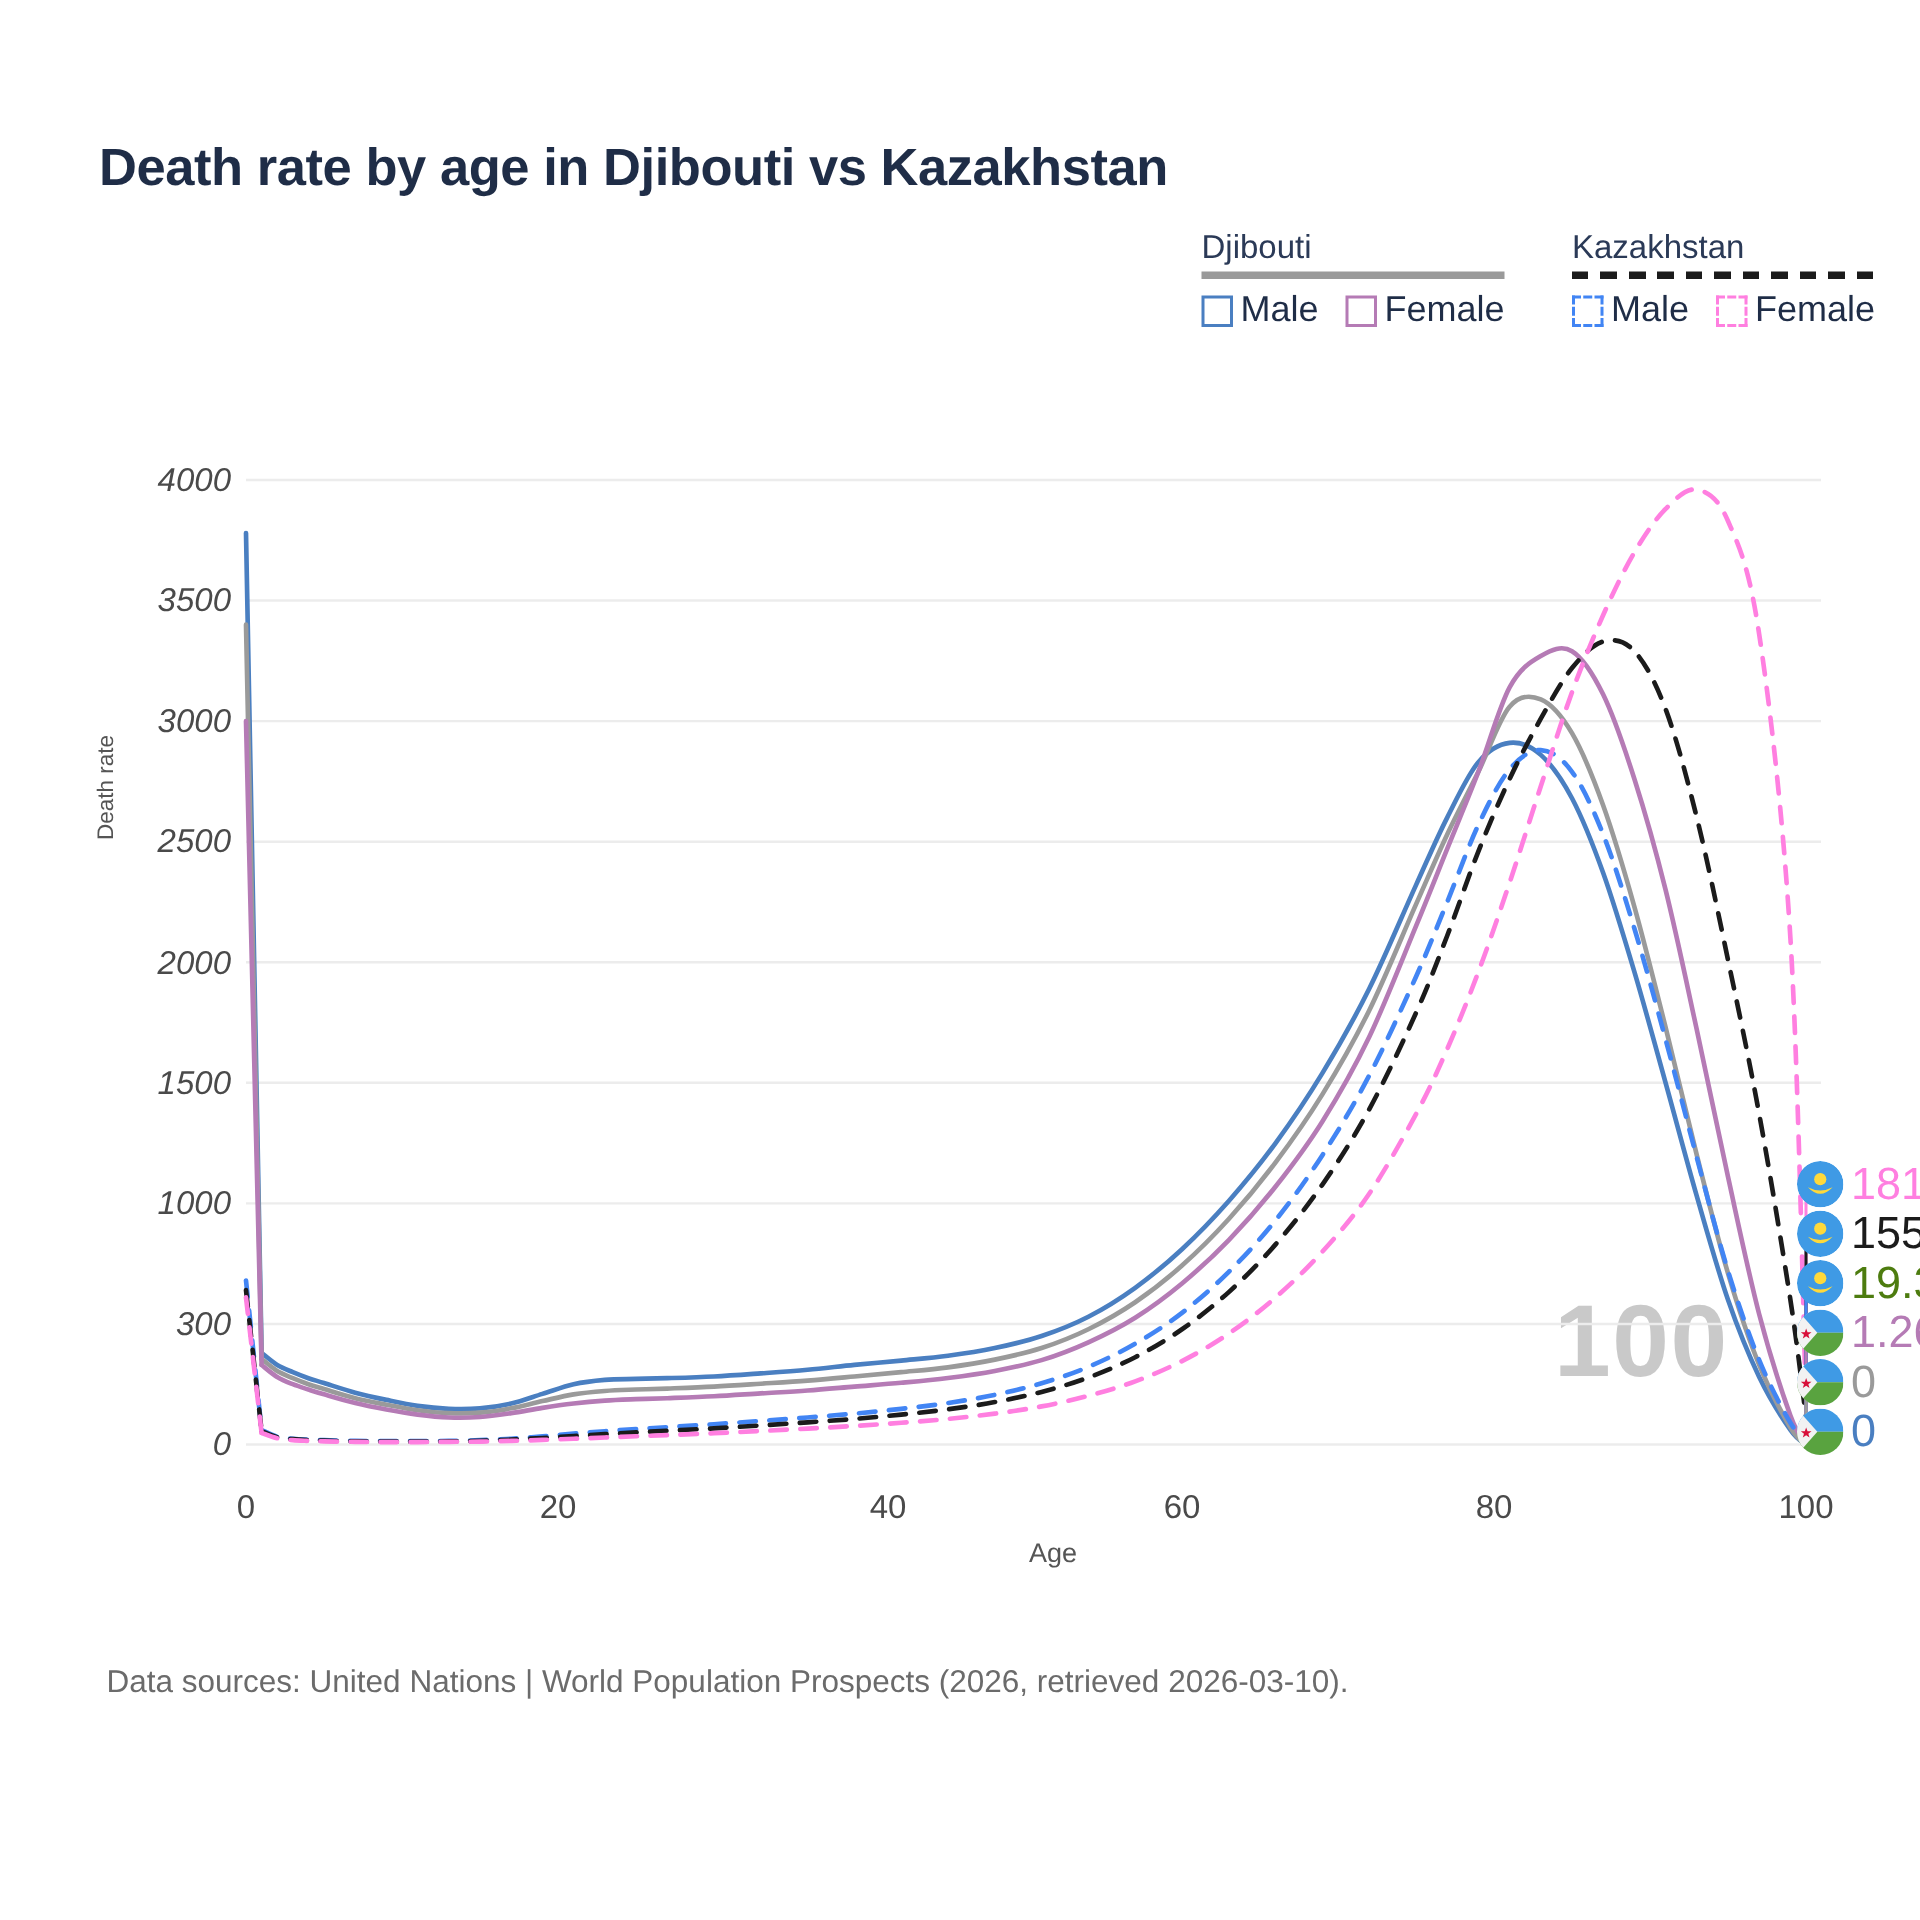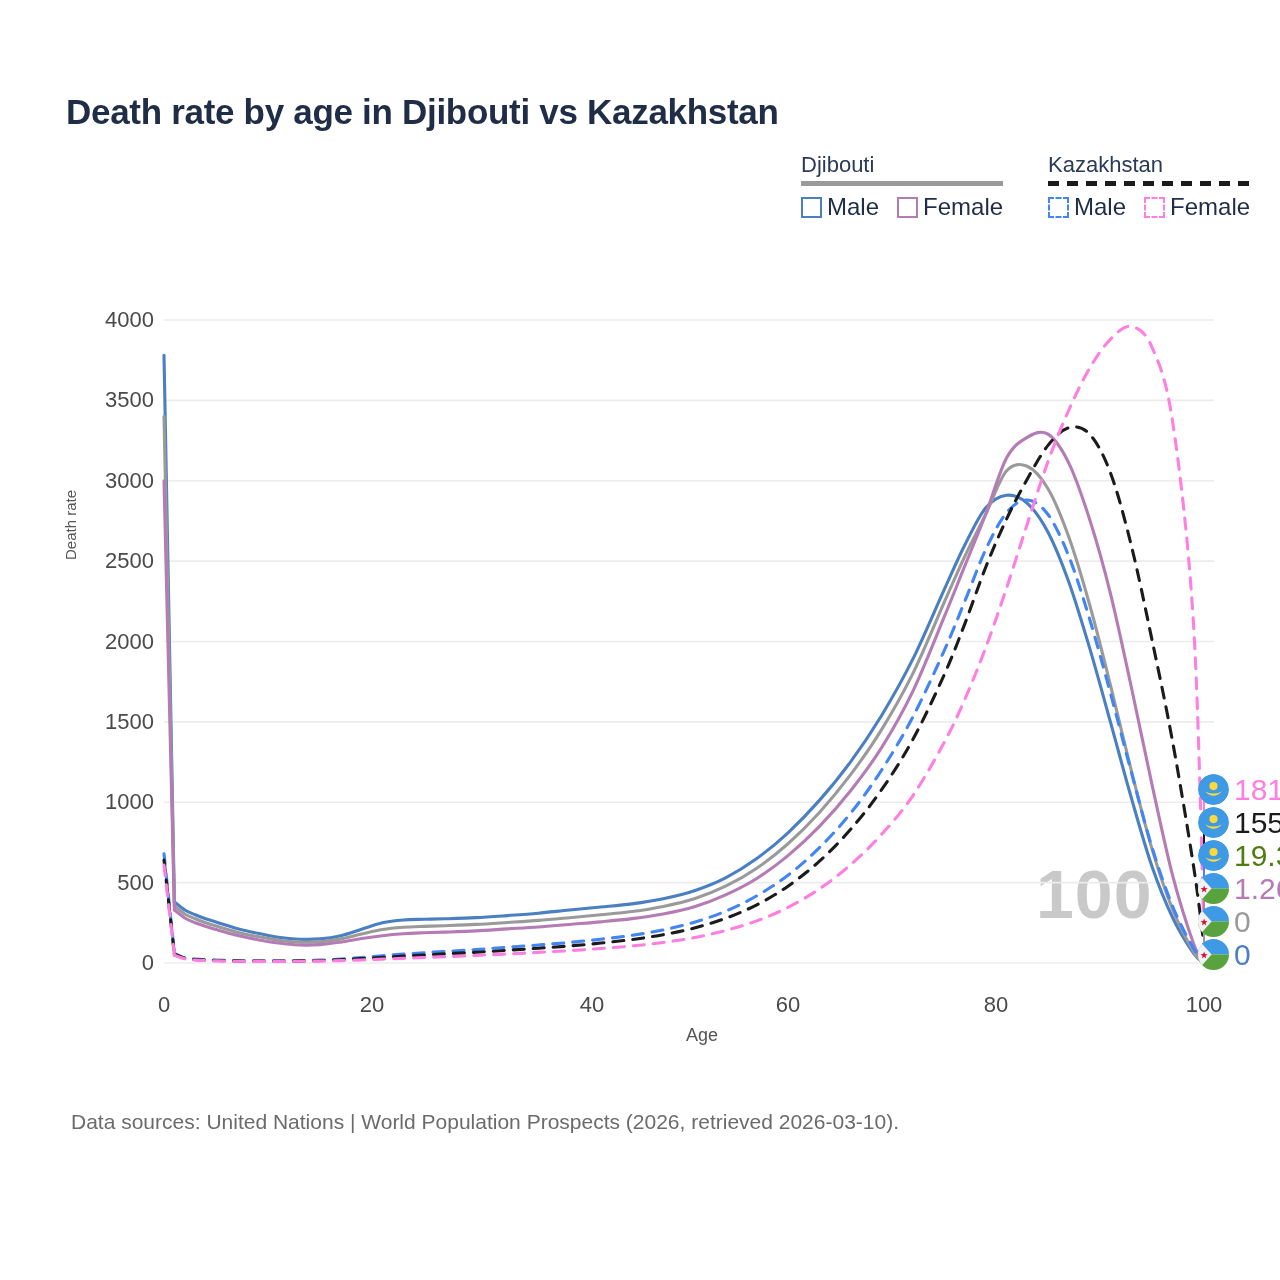--- a/index.html
+++ b/index.html
@@ -42,21 +42,21 @@
     font-size:15px;color:#555;
     transform:rotate(-90deg);transform-origin:left top;
     white-space:nowrap;
   }
   .xlabel{
     position:absolute;left:0;top:1025px;width:1280px;text-align:center;
     font-size:18px;color:#555;padding-left:26px;
   }
   .ytick{
     position:absolute;right:0;font-size:22px;color:#4a4a4a;
-    transform:translateY(-50%);white-space:nowrap;
+    transform:translateY(-50%);white-space:nowrap;font-style:italic;
   }
   .ytick-wrap{position:absolute;left:0;top:0;width:118px;height:1280px;}
   .xtick{
     position:absolute;top:992px;font-size:22px;color:#4a4a4a;
     transform:translateX(-50%);white-space:nowrap;
   }
   .watermark{
     position:absolute;left:1000px;top:855px;
     font-size:68px;font-weight:bold;color:#c9c9c9;
     letter-spacing:1px;
@@ -105,21 +105,21 @@
         </div>
       </div>
     </div>
   </div>
 
   <div class="ylabel">Death rate</div>
   <div class="xlabel">Age</div>
 
   <div class="ytick-wrap" id="yticks">
       <div class="ytick" style="top: 963px;">0</div>
-      <div class="ytick" style="top: 882.625px;">500</div>
+      <div class="ytick" style="top: 882.625px;">300</div>
       <div class="ytick" style="top: 802.25px;">1000</div>
       <div class="ytick" style="top: 721.875px;">1500</div>
       <div class="ytick" style="top: 641.5px;">2000</div>
       <div class="ytick" style="top: 561.125px;">2500</div>
       <div class="ytick" style="top: 480.75px;">3000</div>
       <div class="ytick" style="top: 400.375px;">3500</div>
       <div class="ytick" style="top: 320px;">4000</div>
     </div>
   <div id="xticks">
       <div class="xtick" style="left: 128px;">0</div>

